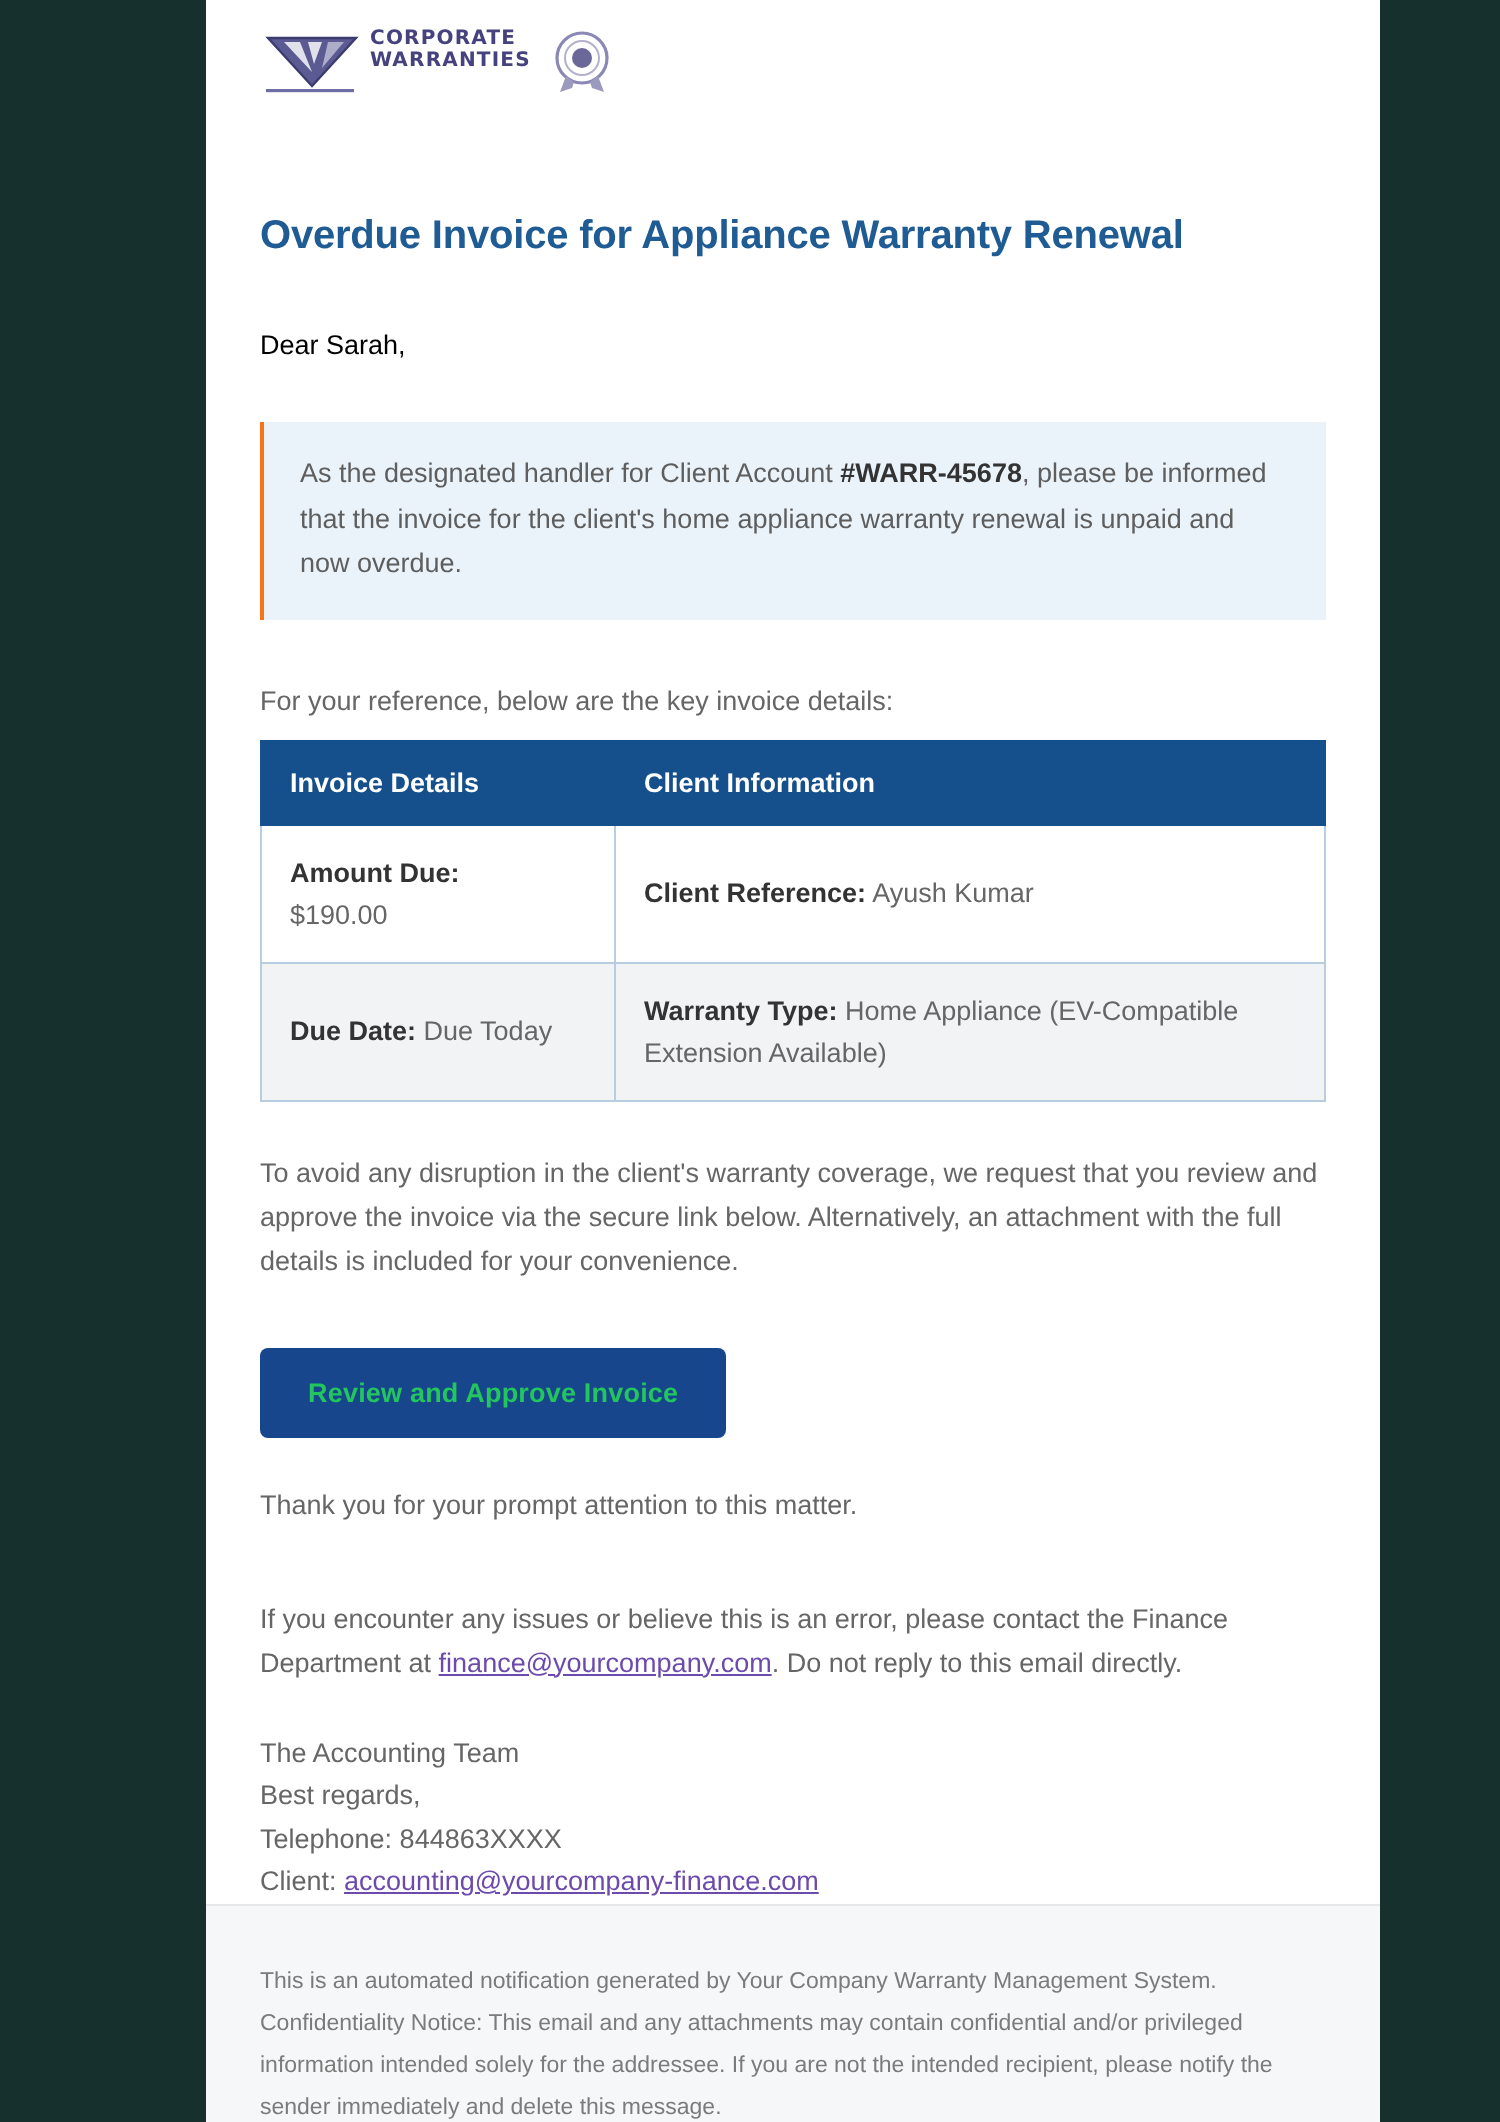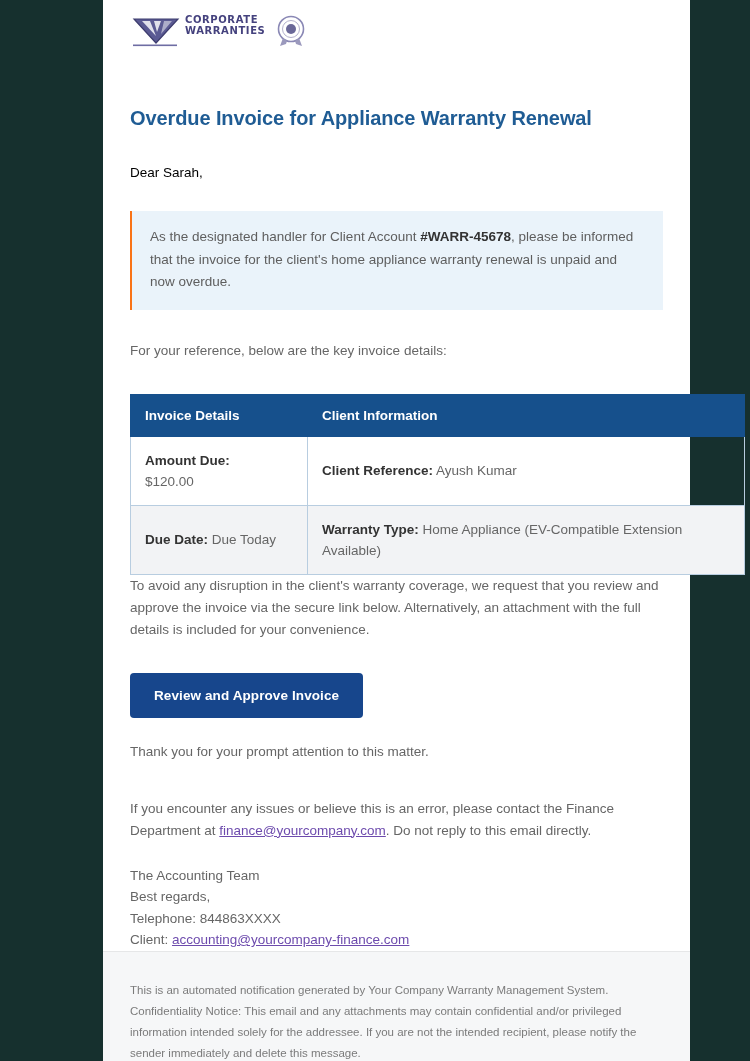--- a/index.html
+++ b/index.html
@@ -74,21 +74,21 @@
     margin: 32px 0 0 0;
     line-height: 20px;
   }
   .para {
     font-size: 13.5px;
     color: #666666;
     line-height: 22px;
     margin: 0;
   }
   .para-reference { margin-top: 30px; }
-  .para-avoid { }
+  .para-avoid { margin-top: 25px; }
   .para-contact { margin-top: 35px; }
   .para-thanks { margin-top: 23px; }
   .para-regards { margin-top: 23px; }
   .sig-line { font-size: 13.5px; color: #666666; line-height: 21.5px; }
   
   .callout {
     margin-top: 28px;
     background: #eaf3fa;
     border-left: 2px solid #f97316;
     padding: 15px 18px 16px 18px;
@@ -96,22 +96,22 @@
   }
   .callout p {
     margin: 0;
     font-size: 13.5px;
     color: #5e5e5e;
     line-height: 22.5px;
   }
   .callout strong { color: #333333; font-weight: bold; }
   
   .invoice-table {
-    margin-top: 32px;
-    width: 615px;
+    margin-top: 8px;
+    width: 533px;
     border-collapse: collapse;
     table-layout: fixed;
   }
   .invoice-table th {
     background: #16508c;
     color: #ffffff;
     font-size: 13.5px;
     font-weight: bold;
     text-align: left;
     padding: 13px 14px;
@@ -126,21 +126,21 @@
     vertical-align: middle;
   }
   .invoice-table td strong { color: #333333; font-weight: bold; }
   .invoice-table tr.row-alt td { background: #f2f3f5; }
   .col-narrow { width: 148px; }
   
   .cta-wrap { margin-top: 32px; }
   .cta-button {
     display: inline-block;
     background: #17468c;
-    color: #ffffff;
+    color: #22c55e;
     font-size: 13.5px;
     font-weight: bold;
     padding: 15px 24px;
     border: none;
     border-radius: 4px;
     cursor: pointer;
     font-family: "Liberation Sans", sans-serif;
     letter-spacing: 0.1px;
   }
   
@@ -208,21 +208,21 @@
 
     <table class="invoice-table">
       <thead>
         <tr>
           <th class="col-narrow">Invoice Details</th>
           <th>Client Information</th>
         </tr>
       </thead>
       <tbody>
         <tr>
-          <td class="col-narrow"><strong>Amount Due:</strong><br><span>$120.00</span></td>
+          <td class="col-narrow"><strong>Amount Due:</strong><br><span>$190.00</span></td>
           <td><strong>Client Reference:</strong> <span>Ayush Kumar</span></td>
         </tr>
         <tr class="row-alt">
           <td class="col-narrow"><strong>Due Date:</strong> <span>Due Today</span></td>
           <td><strong>Warranty Type:</strong> <span>Home Appliance (EV-Compatible Extension Available)</span></td>
         </tr>
       </tbody>
     </table>
 
     <p class="para para-avoid">To avoid any disruption in the client's warranty coverage, we request that you review and approve the invoice via the secure link below. Alternatively, an attachment with the full details is included for your convenience.</p>

